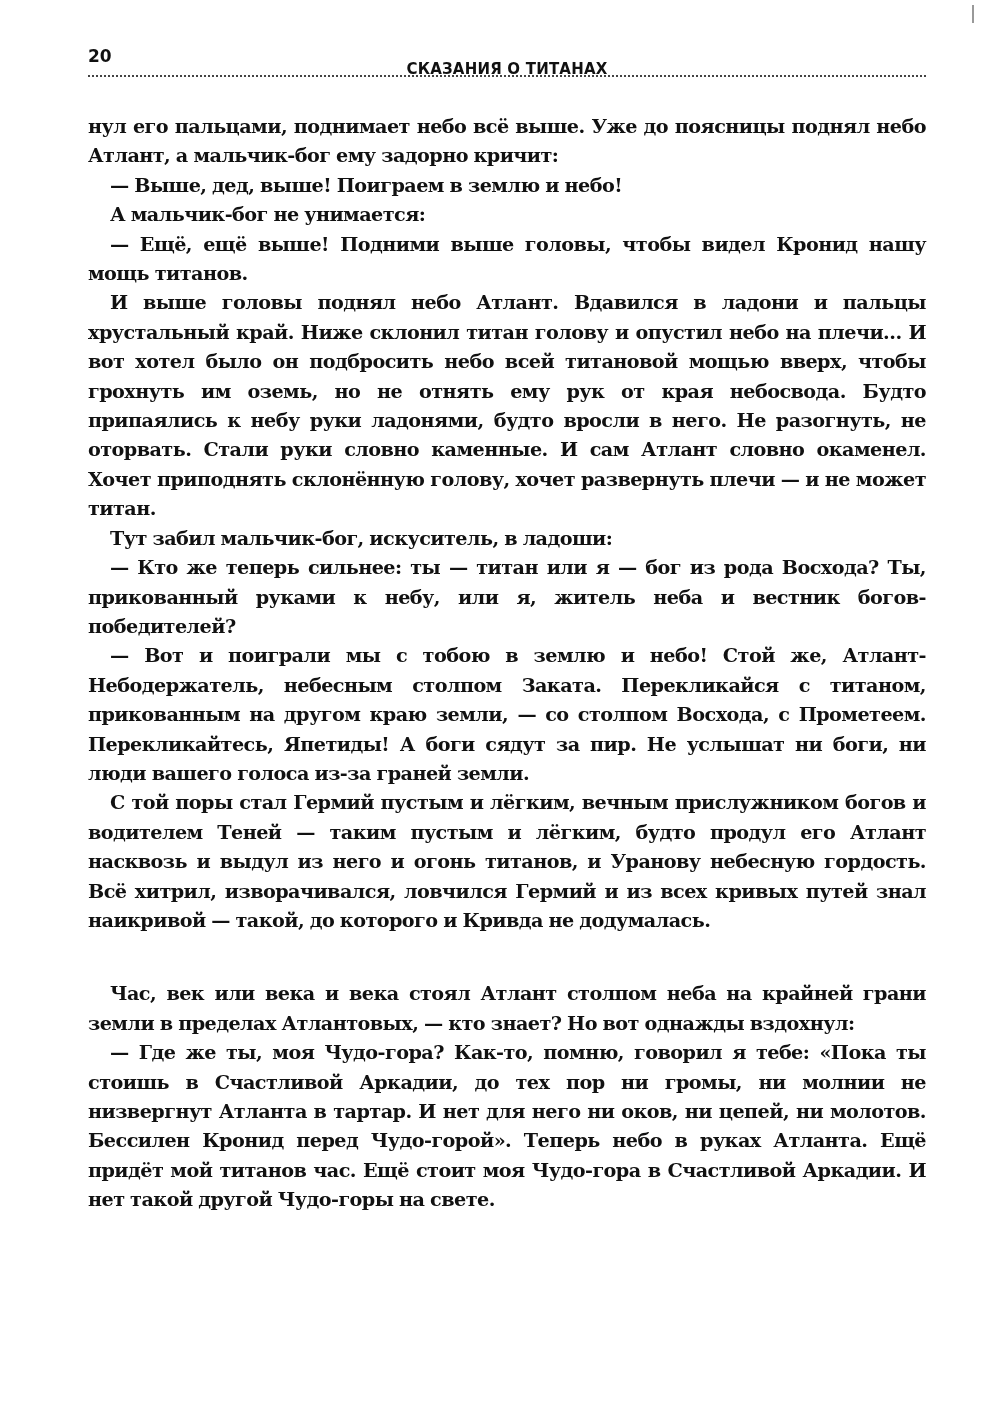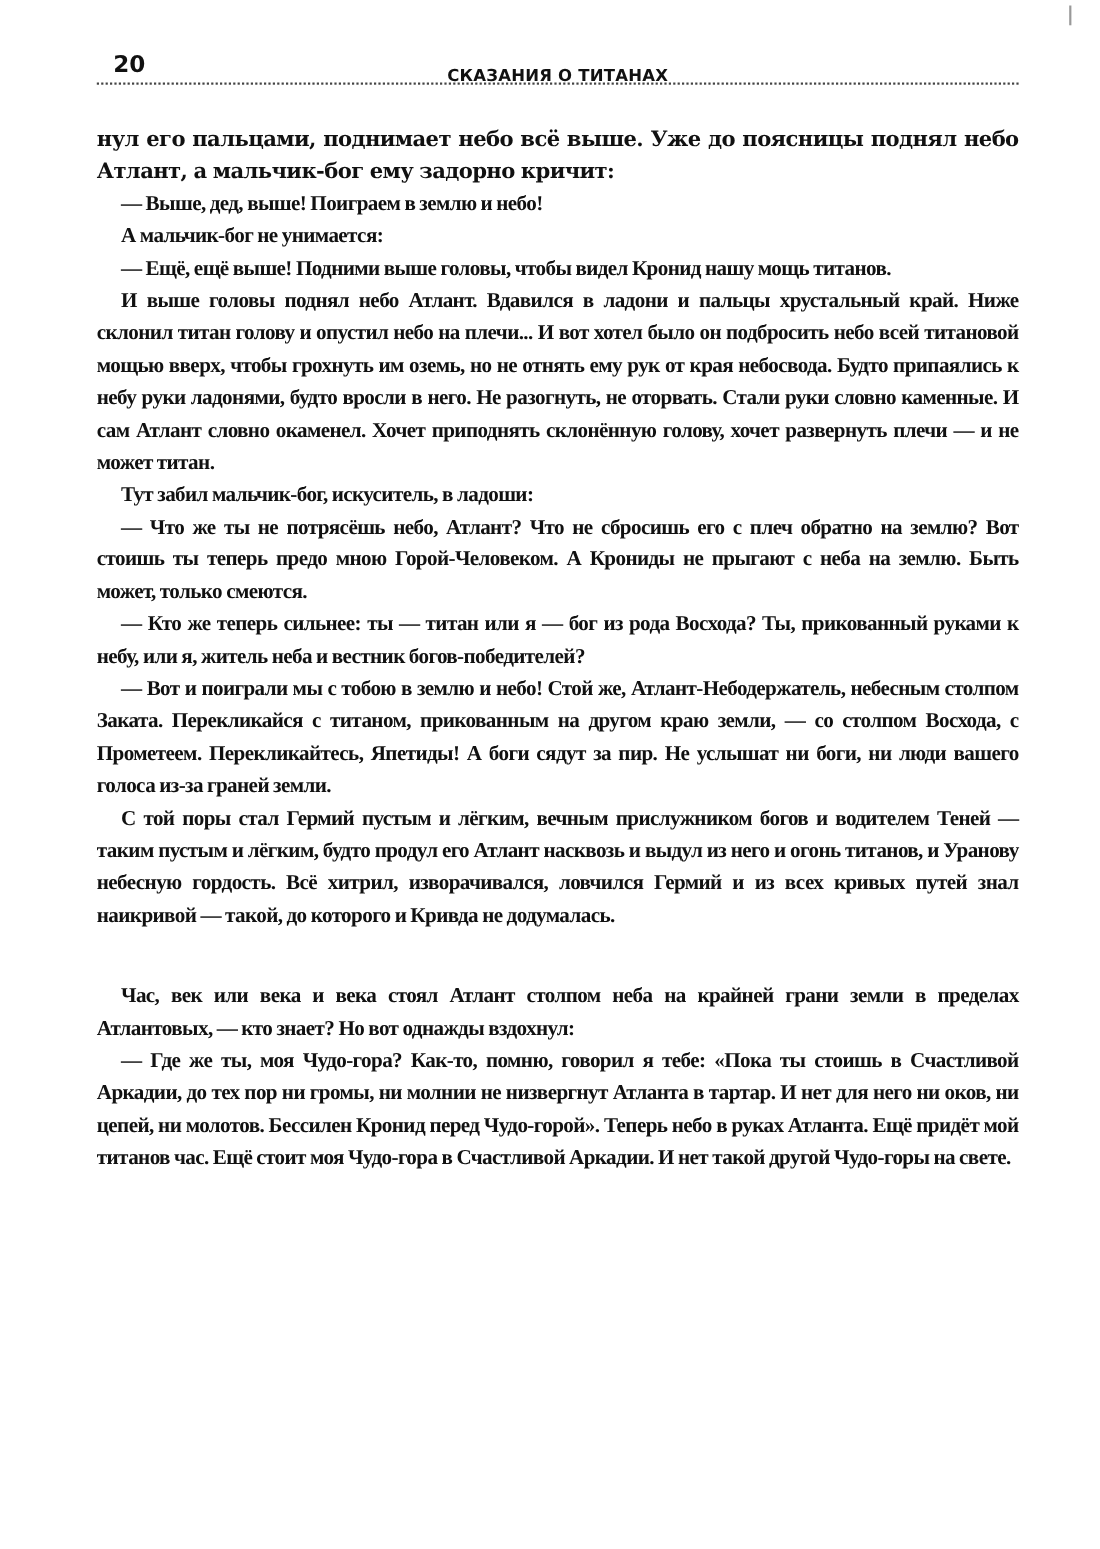--- a/index.html
+++ b/index.html
@@ -1,50 +1,49 @@
 <!DOCTYPE html>
 <html><head>
 <meta charset="utf-8">
 <style>
   html, body { margin:0; padding:0; background:#ffffff; }
   body { width:1000px; height:1408px; position:relative; overflow:hidden;
          font-family:"DejaVu Serif", "Liberation Serif", serif; color:#111; }
   .header { position:absolute; left:88px; top:46px; width:838px; height:30px; }
   .page-num { position:absolute; left:0; top:0; font-family:"DejaVu Sans","Liberation Sans",sans-serif;
-              font-size:21px; font-weight:bold; color:#111;margin-left:15px; }
+              font-size:17px; font-weight:bold; color:#111; }
   .running-title { position:absolute; left:0; right:0; top:14px; text-align:center;
               font-family:"DejaVu Sans","Liberation Sans",sans-serif; font-size:15px; font-weight:bold;
               letter-spacing:0.2px; color:#111; }
   .rule { position:absolute; left:88px; top:75px; width:838px; height:0; border-top:2px dotted #444; }
   .scanmark { position:absolute; left:972px; top:5px; width:2px; height:18px; background:#999; }
   .body { position:absolute; left:88px; top:112px; width:838px;
           font-size:19.2px; font-weight:bold; line-height:29.4px; letter-spacing:-0.55px; word-spacing:-0.5px; }
   .body p { margin:0; text-align:justify; text-align-last:left; }
-  .body p.ind { text-indent:22px;font-family:Liberation Serif, serif; }
+  .body p.ind { text-indent:22px; }
   .gap { height:44px; }
 </style>
 </head>
 <body>
 
 <div class="scanmark"></div>
 
 <div class="header">
   <span class="page-num">20</span>
   <div class="running-title">СКАЗАНИЯ О ТИТАНАХ</div>
 </div>
 <div class="rule"></div>
 
 <div class="body">
   <p>нул его пальцами, поднимает небо всё выше. Уже до поясницы поднял небо Атлант, а мальчик-бог ему задорно кричит:</p>
   <p class="ind">— Выше, дед, выше! Поиграем в землю и небо!</p>
   <p class="ind">А мальчик-бог не унимается:</p>
   <p class="ind">— Ещё, ещё выше! Подними выше головы, чтобы видел Кронид нашу мощь титанов.</p>
   <p class="ind">И выше головы поднял небо Атлант. Вдавился в ладони и пальцы хрустальный край. Ниже склонил титан голову и опустил небо на плечи... И вот хотел было он подбросить небо всей титановой мощью вверх, чтобы грохнуть им оземь, но не отнять ему рук от края небосвода. Будто припаялись к небу руки ладонями, будто вросли в него. Не разогнуть, не оторвать. Стали руки словно каменные. И сам Атлант словно окаменел. Хочет приподнять склонённую голову, хочет развернуть плечи — и не может титан.</p>
   <p class="ind">Тут забил мальчик-бог, искуситель, в ладоши:</p>
-  <p class="ind">— Что же ты не потрясёшь небо, Атлант? Что не сбросишь его с плеч обратно на землю? Вот стоишь ты теперь предо мною Горой-Человеком. А Крониды не прыгают с неба на землю. Быть может, только смеются.</p>
   <p class="ind">— Кто же теперь сильнее: ты — титан или я — бог из рода Восхода? Ты, прикованный руками к небу, или я, житель неба и вестник богов-победителей?</p>
   <p class="ind">— Вот и поиграли мы с тобою в землю и небо! Стой же, Атлант-Небодержатель, небесным столпом Заката. Перекликайся с титаном, прикованным на другом краю земли, — со столпом Восхода, с Прометеем. Перекликайтесь, Япетиды! А боги сядут за пир. Не услышат ни боги, ни люди вашего голоса из-за граней земли.</p>
   <p class="ind">С той поры стал Гермий пустым и лёгким, вечным прислужником богов и водителем Теней — таким пустым и лёгким, будто продул его Атлант насквозь и выдул из него и огонь титанов, и Уранову небесную гордость. Всё хитрил, изворачивался, ловчился Гермий и из всех кривых путей знал наикривой — такой, до которого и Кривда не додумалась.</p>
   <div class="gap"></div>
   <p class="ind">Час, век или века и века стоял Атлант столпом неба на крайней грани земли в пределах Атлантовых, — кто знает? Но вот однажды вздохнул:</p>
   <p class="ind">— Где же ты, моя Чудо-гора? Как-то, помню, говорил я тебе: «Пока ты стоишь в Счастливой Аркадии, до тех пор ни громы, ни молнии не низвергнут Атланта в тартар. И нет для него ни оков, ни цепей, ни молотов. Бессилен Кронид перед Чудо-горой». Теперь небо в руках Атланта. Ещё придёт мой титанов час. Ещё стоит моя Чудо-гора в Счастливой Аркадии. И нет такой другой Чудо-горы на свете.</p>
 
 </div>
 
 </body></html>

